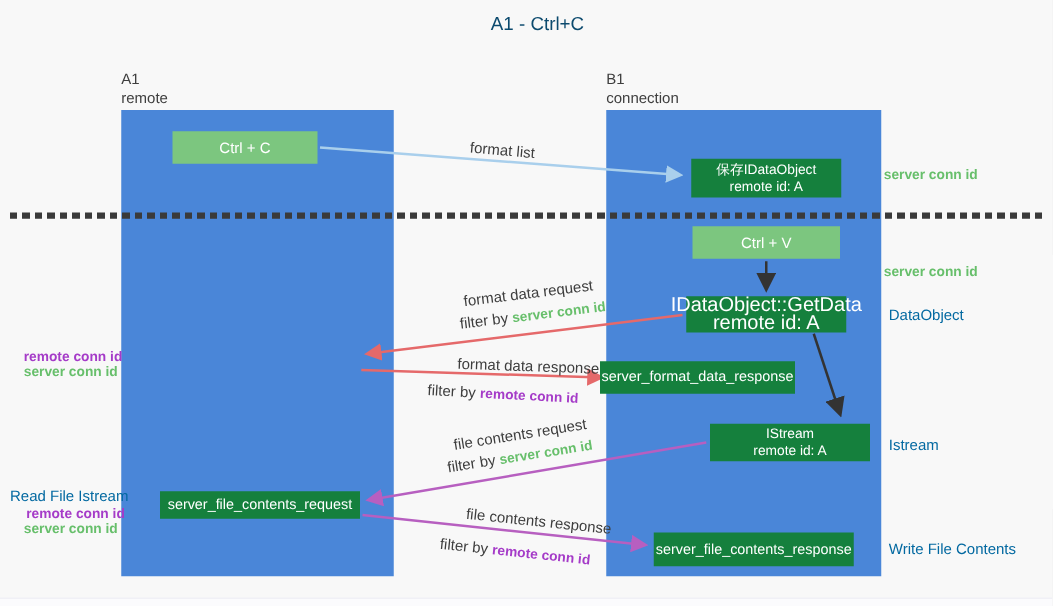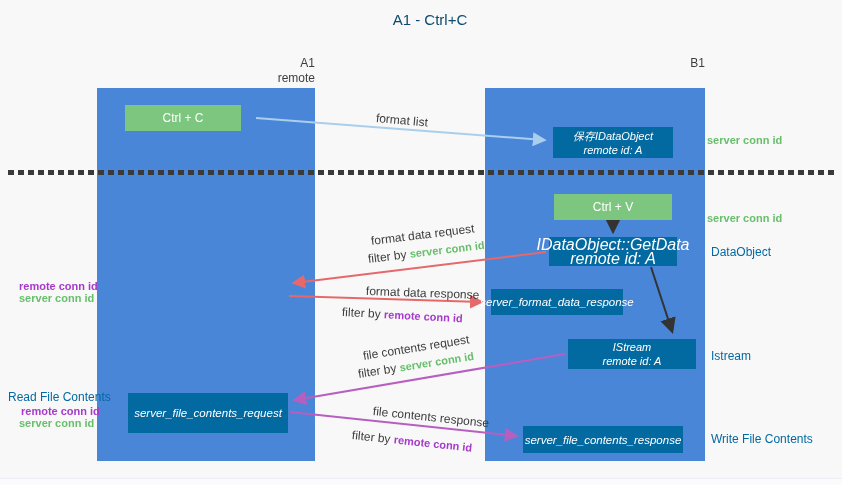--- a/index.html
+++ b/index.html
@@ -2,24 +2,24 @@
 <html><head>
 <meta charset="utf-8">
 <style>
   html,body{margin:0;padding:0;}
   body{font-family:"Liberation Sans","DejaVu Sans",sans-serif;background:#e9e9e9;}
   #canvas{position:relative;width:842px;height:485px;background:#f8f8f8;overflow:hidden;}
   .abs{position:absolute;}
   .lifeline{background:#4a86d8;}
   .box{display:flex;align-items:center;justify-content:center;color:#ffffff;text-align:center;white-space:nowrap;}
   .green{background:#7cc67f;font-size:12px;}
-  .orange{background:#0369a1;font-size:11.5px;font-style:italic;}
+  .orange{background:#15803d;font-size:11.5px;}
   .two{flex-direction:column;line-height:14px;}
   .title{font-size:15px;color:#0c4a6e;text-align:center;line-height:19px;}
-  .hdr{font-size:12px;color:#3e3e3e;text-align:right;line-height:15px;}
+  .hdr{font-size:12px;color:#3e3e3e;text-align:left;line-height:15px;}
   .mid{font-size:12px;color:#3d3d3d;white-space:nowrap;transform-origin:left center;}
   .side{font-size:12px;color:#0369a1;white-space:nowrap;}
   .conn{font-size:11px;font-weight:bold;white-space:nowrap;line-height:12px;}
   .green-t{color:#67bf6b;}
   .purple-t{color:#a53bc8;}
   .dotted{height:5px;background:repeating-linear-gradient(90deg,#3a3a3a 0 6px,transparent 6px 10px);}
   .bottom-strip{background:#fbfbfd;border-top:1px solid #ededf3;}
   svg{position:absolute;top:0;left:0;pointer-events:none;}
 </style>
 </head>
@@ -30,20 +30,21 @@
   <div class="abs title" style="left:330px;top:10px;width:200px;">
     <div>A1 - Ctrl+C</div>
   </div>
 
   <div class="abs hdr" style="left:97px;top:56px;width:218px;">
     <div>A1</div>
     <div>remote</div>
   </div>
   <div class="abs hdr" style="left:485px;top:56px;width:220px;">
     <div>B1</div>
+    <div>connection</div>
   </div>
 
   <div class="abs lifeline" style="left:97px;top:88px;width:218px;height:373px;"></div>
   <div class="abs lifeline" style="left:485px;top:88px;width:220px;height:373px;"></div>
 
   <div class="abs dotted" style="left:8px;top:170px;width:828px;"></div>
 
   <svg width="842" height="485" viewBox="0 0 842 485">
     <defs>
       <marker id="m-blue" viewBox="0 0 10 10" refX="8" refY="5" markerWidth="7" markerHeight="7" orient="auto">
@@ -61,41 +62,41 @@
     </defs>
     <line x1="256" y1="118" x2="544" y2="140" stroke="#a9cfec" stroke-width="2" marker-end="url(#m-blue)"></line>
     <line x1="613" y1="209" x2="613" y2="231" stroke="#333333" stroke-width="2" marker-end="url(#m-black)"></line>
     <line x1="651" y1="267" x2="672" y2="331" stroke="#333333" stroke-width="2" marker-end="url(#m-black)"></line>
     <line x1="546" y1="252" x2="294" y2="283" stroke="#e5696a" stroke-width="2" marker-end="url(#m-red)"></line>
     <line x1="289" y1="296" x2="481" y2="302" stroke="#e5696a" stroke-width="2" marker-end="url(#m-red)"></line>
     <line x1="565" y1="354" x2="295" y2="400" stroke="#b75fc0" stroke-width="2" marker-end="url(#m-purple)"></line>
     <line x1="290" y1="412" x2="516" y2="436" stroke="#b75fc0" stroke-width="2" marker-end="url(#m-purple)"></line>
   </svg>
 
-  <div class="abs box green" style="left:125px;top:105px;width:116px;height:26px;">Ctrl + C</div>
-  <div class="abs box green" style="left:554px;top:194px;width:118px;height:26px;">Ctrl + V</div>
+  <div class="abs box green" style="left:138px;top:105px;width:116px;height:26px;">Ctrl + C</div>
+  <div class="abs box green" style="left:554px;top:181px;width:118px;height:26px;">Ctrl + V</div>
 
   <div class="abs box orange two" style="left:553px;top:127px;width:120px;height:31px;font-size:11px;">
     <span>保存IDataObject</span>
     <span>remote id: A</span>
   </div>
 
   <div class="abs box orange two" style="left:549px;top:237px;width:128px;height:29px;font-size:16px;">
     <span>IDataObject::GetData</span>
     <span>remote id: A</span>
   </div>
 
-  <div class="abs box orange" style="left:491px;top:289px;width:132px;height:26px;">server_format_data_response</div>
+  <div class="abs box orange" style="left:480px;top:289px;width:156px;height:26px;">server_format_data_response</div>
 
   <div class="abs box orange two" style="left:568px;top:339px;width:128px;height:30px;font-size:11px;">
     <span>IStream</span>
     <span>remote id: A</span>
   </div>
 
-  <div class="abs box orange" style="left:128px;top:393px;width:160px;height:40px;">server_file_contents_request</div>
+  <div class="abs box orange" style="left:128px;top:393px;width:160px;height:22px;">server_file_contents_request</div>
   <div class="abs box orange" style="left:523px;top:426px;width:160px;height:27px;">server_file_contents_response</div>
 
   <div class="abs mid" style="left:376px;top:111px;transform:rotate(5deg);">format list</div>
 
   <div class="abs mid" style="left:371px;top:234px;transform:rotate(-7deg);">format data request</div>
   <div class="abs mid" style="left:368px;top:252px;transform:rotate(-7deg);">
     <span>filter by</span>
     <span class="green-t conn">server conn id</span>
   </div>
 
@@ -118,19 +119,19 @@
   </div>
 
   <div class="abs conn green-t" style="left:707px;top:134px;">server conn id</div>
   <div class="abs conn green-t" style="left:707px;top:212px;">server conn id</div>
   <div class="abs side" style="left:711px;top:245px;">DataObject</div>
   <div class="abs side" style="left:711px;top:349px;">Istream</div>
   <div class="abs side" style="left:711px;top:432px;text-align:center;">Write File Contents</div>
 
   <div class="abs conn purple-t" style="left:19px;top:280px;">remote conn id</div>
   <div class="abs conn green-t" style="left:19px;top:292px;">server conn id</div>
-  <div class="abs side" style="left:8px;top:390px;">Read File Contents</div>
+  <div class="abs side" style="left:8px;top:390px;">Read File Istream</div>
   <div class="abs conn purple-t" style="left:21px;top:405px;">remote conn id</div>
   <div class="abs conn green-t" style="left:19px;top:417px;">server conn id</div>
 
   <div class="abs bottom-strip" style="left:0;top:478px;width:842px;height:7px;"></div>
 
 </div>
 
 </body></html>

